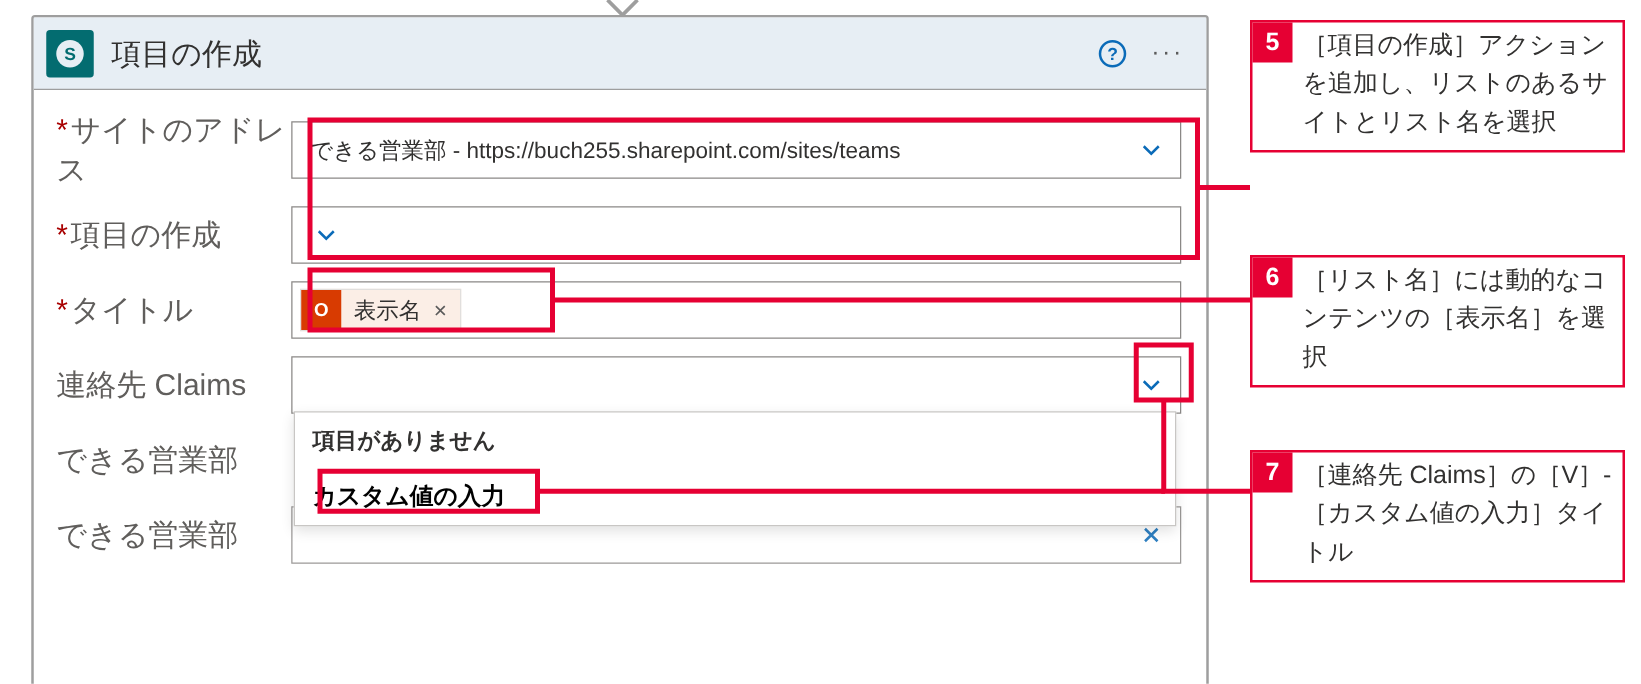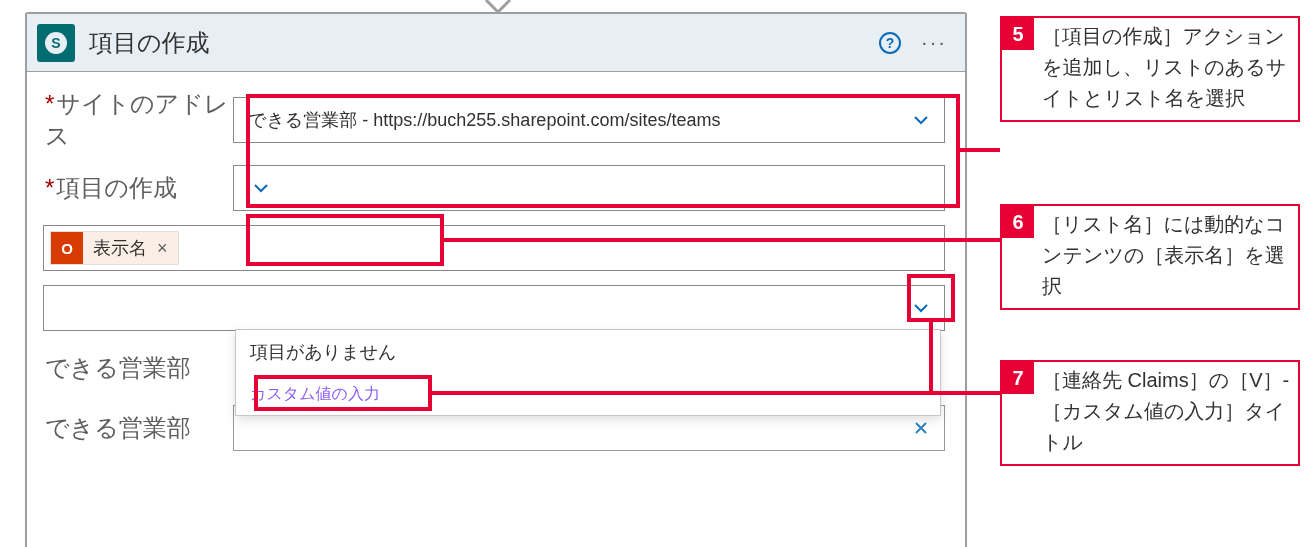--- a/index.html
+++ b/index.html
@@ -110,23 +110,24 @@
 
   
   .dropdown-panel {
     position: absolute;
     left: 208px;
     width: 706px;
     background: #fff;
     border: 1px solid #c8c6c4;
     box-shadow: 0 4px 10px rgba(0,0,0,.12);
     z-index: 5;
+    font-weight: bold;
   }
   .dropdown-panel .no-items { padding: 10px 14px; font-size: 18px; color: #323130; }
-  .dropdown-panel .custom   { padding: 10px 14px; font-size: 16px; color: #8b5cf6; cursor: pointer; }
+  .dropdown-panel .custom   { padding: 10px 14px; font-size: 19px; color: #000000; cursor: pointer; }
 
   .adv-link {
     color: #0b6bb8;
     font-size: 18px;
     display: inline-flex; align-items: center;
     margin-top: 20px;
     cursor: pointer;
   }
   .adv-link .chevron { margin-left: 6px; }
 
@@ -214,33 +215,37 @@
         <span class="chevron">
           <svg viewBox="0 0 20 20">
               <path class="chev-path" d="M4 7l6 6 6-6"></path>
             </svg>
         </span>
       </div>
     </div>
 
     
     <div class="field-row">
+      <div class="field-label">
+        <span class="req">*</span><span>タイトル</span>
+      </div>
       <div class="field-input" style="padding:4px 10px 4px 6px;">
         <span class="token">
           <span class="token-icon">
               <span>O</span>
             </span>
           <span>表示名</span>
           <span class="token-x">×</span>
         </span>
       </div>
     </div>
 
     
     <div class="field-row">
+      <div class="field-label">連絡先 Claims</div>
       <div class="field-input">
         <span class="text"></span>
         <span class="chevron">
           <svg viewBox="0 0 20 20">
               <path class="chev-path" d="M4 7l6 6 6-6"></path>
             </svg>
         </span>
       </div>
     </div>
 

